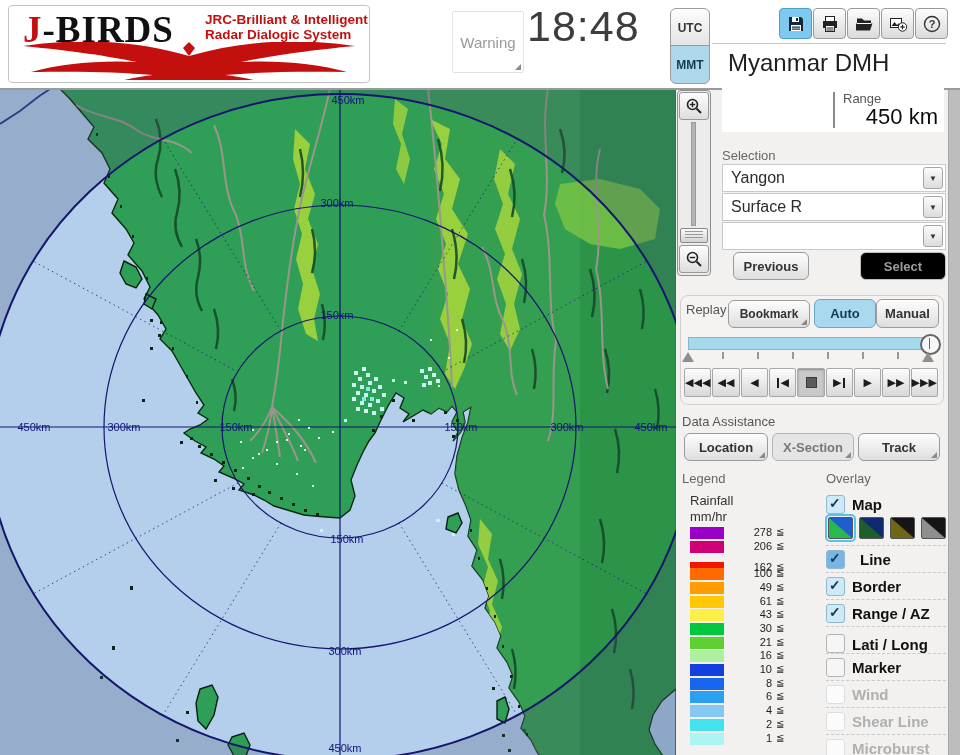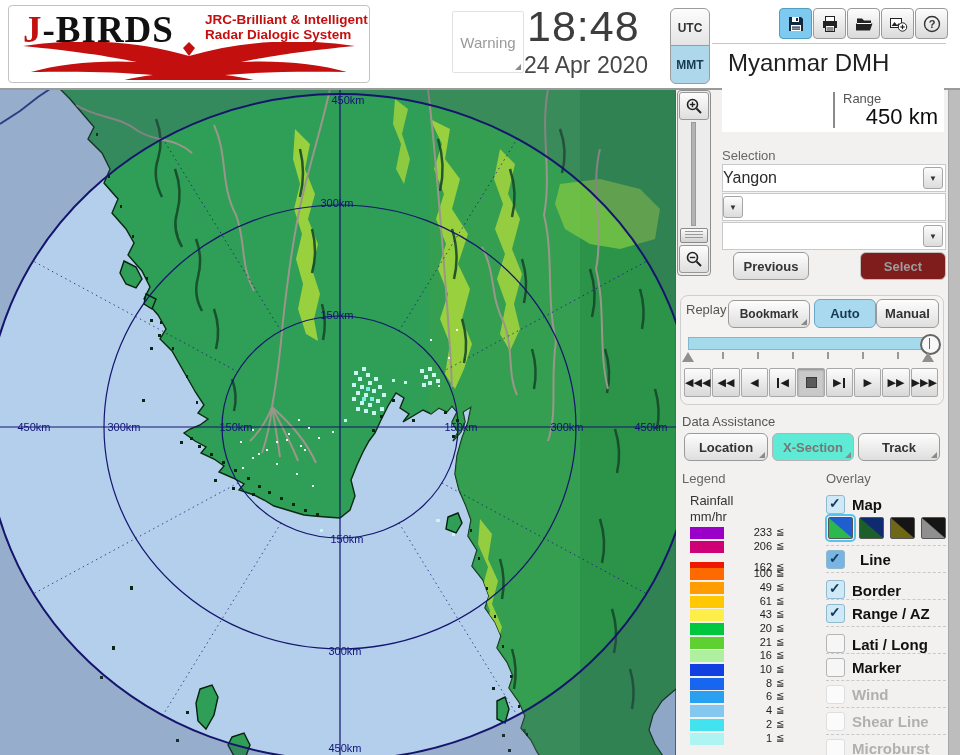--- a/index.html
+++ b/index.html
@@ -29,28 +29,28 @@
   #side-bg{left:676px;top:88px;width:284px;height:667px;background:#f2f1ef;}
   #gray-strip{left:948px;top:44px;width:12px;height:711px;background:#bdbdbd;border-left:1px solid #a6a6a6;}
   #panel-divider{left:712px;top:43px;width:234px;height:0;border-top:1px solid #c6c6c6;}
   #station-title{left:728px;top:49px;font-size:24px;color:#1f1f1f;}
   #range-box{left:722px;top:86px;width:222px;height:46px;background:#fff;}
   #range-vline{left:833px;top:92px;width:0;height:36px;border-left:2px solid #8a8a8a;}
   #range-label{left:843px;top:91px;font-size:13px;color:#555;}
   #range-value{left:818px;top:104px;width:120px;text-align:right;font-size:22px;color:#0d0d0d;}
   #selection-label{left:722px;top:148px;font-size:13px;color:#666;}
   .dropdown{left:722px;width:222px;height:26px;background:#fff;border:1px solid #c9c9c9;display:flex;align-items:center;}
-  .dropdown .val{font-size:16px;color:#2c2c2c;flex:1;}
+  .dropdown .val{padding-left:8px;font-size:16px;color:#2c2c2c;flex:1;}
   .ddbtn{width:18px;height:20px;margin-right:2px;border:1px solid #a5a5a5;border-radius:3px;
       background:linear-gradient(#fcfcfc,#dcdcdc);display:flex;align-items:center;justify-content:center;
       font-size:8px;color:#333;}
   .pbutton{height:26px;border:1px solid #9a9a9a;border-radius:6px;background:linear-gradient(#fdfdfd,#dedede);
       font-size:13px;font-weight:bold;color:#333;display:flex;align-items:center;justify-content:center;}
-  .pbutton.disabled{background:#7f1d1d;border-color:#c0c0c0;color:#9d9d9d;}
-  .pbutton.dim{background:#5eead4;border-color:#b3b3b3;color:#777;}
+  .pbutton.disabled{background:#000000;border-color:#c0c0c0;color:#9d9d9d;}
+  .pbutton.dim{background:#e5e5e5;border-color:#b3b3b3;color:#777;}
   .pbutton.blue{background:#a9d9ef;border-color:#6aa7c8;color:#173a52;}
   #replay-box{left:680px;top:295px;width:262px;height:108px;border:1px solid #cfcfcf;border-radius:8px;background:#f4f3f1;}
   #replay-label{left:686px;top:302px;font-size:13px;color:#555;}
   
   #rp-track{left:688px;top:337px;width:244px;height:11px;background:#a5d9ec;border:1px solid #7fb8d0;}
   #rp-handle{left:920px;top:334px;width:17px;height:17px;border:2px solid #666;border-radius:50%;background:#f8f8f8;}
   #rp-handle:after{content:"";position:absolute;left:7px;top:2px;width:1px;height:11px;background:#666;}
   .tri-marker{width:0;height:0;border-left:6px solid transparent;border-right:6px solid transparent;border-bottom:10px solid #8f8f8f;}
   .tick{position:absolute;top:0;width:2px;height:7px;background:#999;}
   
@@ -355,21 +355,20 @@
     <div class="abs" id="logo-title"><span class="j">J</span><span>-BIRDS</span></div>
     <div class="abs logo-sub" style="top:6px;">JRC-Brilliant &amp; Intelligent</div>
     <div class="abs logo-sub" style="top:21px;">Radar  Dialogic  System</div>
     <svg class="abs" style="left:6px;top:36px;" width="348" height="38" viewBox="0 0 348 38">
       <path fill="#c40f0f" d="M174,14 C120,-2 62,-4 8,4 C60,9 92,14 122,20 C84,18 44,22 16,30 C64,29 104,30 138,33 C116,36 98,40 86,45 L90,46 C120,42 148,39 162,38 C168,42 171,46 174,52 C177,46 180,42 186,38 C200,39 228,42 258,46 L262,45 C250,40 232,36 210,33 C244,30 284,29 332,30 C304,22 264,18 226,20 C256,14 288,9 340,4 C286,-4 228,-2 174,14 Z"></path>
       <path fill="#c40f0f" d="M174,14 L168,6 L174,0 L180,6 Z"></path>
       <path fill="#c40f0f" d="M166,50 L174,64 L182,50 Z"></path>
     </svg>
   </div>
   <div class="abs" id="clock-time">18:48</div>
-  <div class="abs" id="clock-date">24 Apr 2020</div>
   <div class="abs tzbtn" id="tz-utc">UTC</div>
   <div class="abs tzbtn" id="tz-mmt">MMT</div>
 
   <div class="abs toolbtn sel" style="left:779px;">
     <svg width="20" height="20" viewBox="0 0 20 20">
       <path d="M3,3 h12 l2,2 v12 h-14 Z" fill="#12283f"></path>
         <rect x="6" y="3" width="7" height="5" fill="#fff"></rect>
       <rect x="10" y="4" width="2" height="3" fill="#12283f"></rect>
         <rect x="5" y="11" width="10" height="6" fill="#fff"></rect>
       <rect x="6" y="12.5" width="8" height="1.2" fill="#12283f"></rect>
@@ -435,20 +434,21 @@
 <div class="abs" id="range-vline"></div>
 <div class="abs" id="range-label">Range</div>
 <div class="abs" id="range-value">450 km</div>
 
 <div class="abs" id="selection-label">Selection</div>
 <div class="abs dropdown" style="top:164px;">
   <span class="val">Yangon</span>
   <span class="ddbtn">▼</span>
 </div>
 <div class="abs dropdown" style="top:193px;">
+  <span class="val">Surface R</span>
   <span class="ddbtn">▼</span>
 </div>
 <div class="abs dropdown" style="top:222px;">
   <span class="val"></span>
   <span class="ddbtn">▼</span>
 </div>
 <div class="abs pbutton" style="left:733px;top:252px;width:74px;">Previous</div>
 <div class="abs pbutton disabled" style="left:860px;top:252px;width:84px;">Select</div>
 
 <div class="abs" id="replay-box"></div>
@@ -511,21 +511,21 @@
 <div class="abs pbutton dim corner" style="left:772px;top:433px;width:80px;">X-Section</div>
 <div class="abs pbutton corner" style="left:858px;top:433px;width:80px;">Track</div>
 
 <div class="abs" id="legend-label">Legend</div>
 <div class="abs" id="overlay-label">Overlay</div>
 <div class="abs" id="legend-title1">Rainfall</div>
 <div class="abs" id="legend-title2">mm/hr</div>
 <div id="legend-rows">
     <div class="lrow" style="top: 527px; width: 110px;">
       <div class="sw" style="background: rgb(154, 0, 200);"></div>
-      <div class="lv">233</div>
+      <div class="lv">278</div>
       <div class="lq">≦</div>
     </div>
     <div class="lrow" style="top: 540.7px; width: 110px;">
       <div class="sw" style="background: rgb(207, 0, 118);"></div>
       <div class="lv">206</div>
       <div class="lq">≦</div>
     </div>
     <div class="lrow" style="top: 554.4px; width: 110px; margin-top: 8px;">
       <div class="sw" style="background: rgb(238, 24, 0);"></div>
       <div class="lv">162</div>
@@ -546,21 +546,21 @@
       <div class="lv">61</div>
       <div class="lq">≦</div>
     </div>
     <div class="lrow" style="top: 609.2px; width: 110px;">
       <div class="sw" style="background: rgb(253, 238, 74);"></div>
       <div class="lv">43</div>
       <div class="lq">≦</div>
     </div>
     <div class="lrow" style="top: 622.9px; width: 110px;">
       <div class="sw" style="background: rgb(0, 200, 62);"></div>
-      <div class="lv">20</div>
+      <div class="lv">30</div>
       <div class="lq">≦</div>
     </div>
     <div class="lrow" style="top: 636.6px; width: 110px;">
       <div class="sw" style="background: rgb(95, 208, 50);"></div>
       <div class="lv">21</div>
       <div class="lq">≦</div>
     </div>
     <div class="lrow" style="top: 650.3px; width: 110px;">
       <div class="sw" style="background: rgb(174, 240, 160);"></div>
       <div class="lv">16</div>
@@ -599,21 +599,21 @@
   </div>
 <div id="overlay-rows">
     <div class="orow" style="top: 491px;">
       <span class="cb on"></span>
       <span class="olabel">Map</span>
     </div>
     <div class="orow sep" style="top: 545px; gap: 15px;">
       <span class="cb on" style="background: rgb(121, 180, 226);"></span>
       <span class="olabel">Line</span>
     </div>
-    <div class="orow sep" style="top: 572px; align-items: flex-end;">
+    <div class="orow sep" style="top: 572px;">
       <span class="cb on"></span>
       <span class="olabel">Border</span>
     </div>
     <div class="orow sep" style="top: 599px;">
       <span class="cb on"></span>
       <span class="olabel">Range / AZ</span>
     </div>
     <div class="orow sep" style="top: 626px; align-items: flex-end;">
       <span class="cb"></span>
       <span class="olabel">Lati / Long</span>

